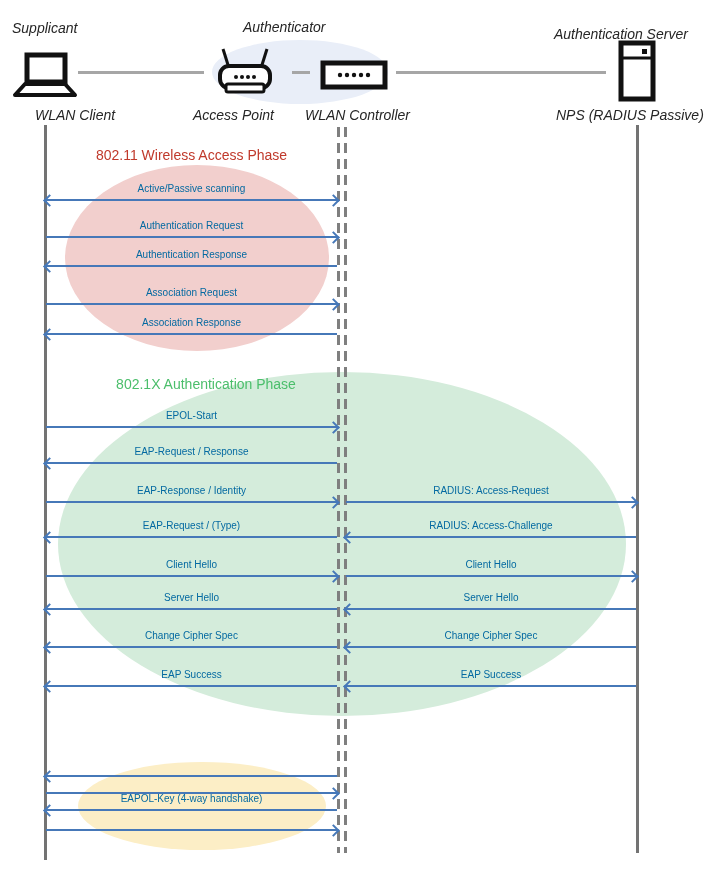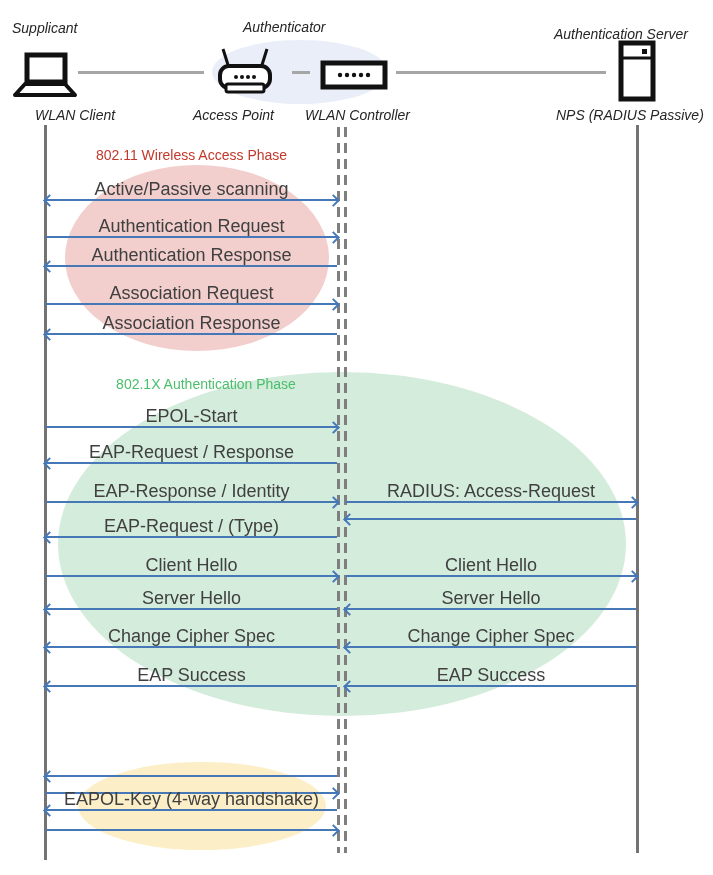--- a/index.html
+++ b/index.html
@@ -26,21 +26,21 @@
   
   .phase-title{position:absolute;font-size:14px;text-align:center;white-space:nowrap;z-index:3;}
   .pt1{color:#c0392b;}
   .pt2{color:#4bbe6b;}
   .pt3{color:#ed7d31;line-height:19px;}
 
   
   .msg{position:absolute;z-index:3;}
   .left-seg{left:46px;width:291px;}
   .right-seg{left:346px;width:290px;}
-  .msg .lbl{height:18px;line-height:18px;text-align:center;font-size:18px;color:#404040;white-space:nowrap;}
+  .msg .lbl{height:18px;line-height:18px;text-align:center;font-size:10px;color:#0369a1;white-space:nowrap;}
   .msg .line{position:relative;height:2px;background:#4678b8;margin-top:1px;}
   .head{position:absolute;width:9px;height:9px;box-sizing:border-box;
         border-top:2.5px solid #4678b8;border-right:2.5px solid #4678b8;top:-3.5px;}
   .hr{right:-1px;transform:rotate(45deg);}
   .hl{left:-1px;transform:rotate(-135deg);}
 </style>
 </head>
 <body>
 
 <div class="canvas">
@@ -187,20 +187,21 @@
       </div>
   </div>
 
   <div class="msg right-seg" style="top:482px;">
     <div class="lbl">RADIUS: Access-Request</div>
     <div class="line">
         <i class="head hr"></i>
       </div>
   </div>
   <div class="msg right-seg" style="top:517px;">
+    <div class="lbl">RADIUS: Access-Challenge</div>
     <div class="line">
         <i class="head hl"></i>
       </div>
   </div>
   <div class="msg right-seg" style="top:556px;">
     <div class="lbl">Client Hello</div>
     <div class="line">
         <i class="head hr"></i>
       </div>
   </div>

